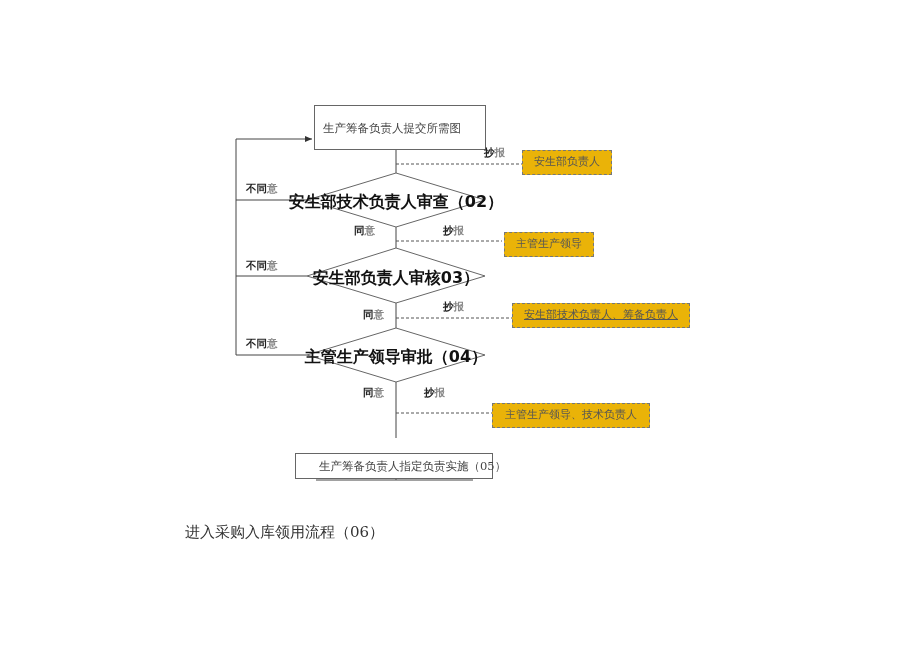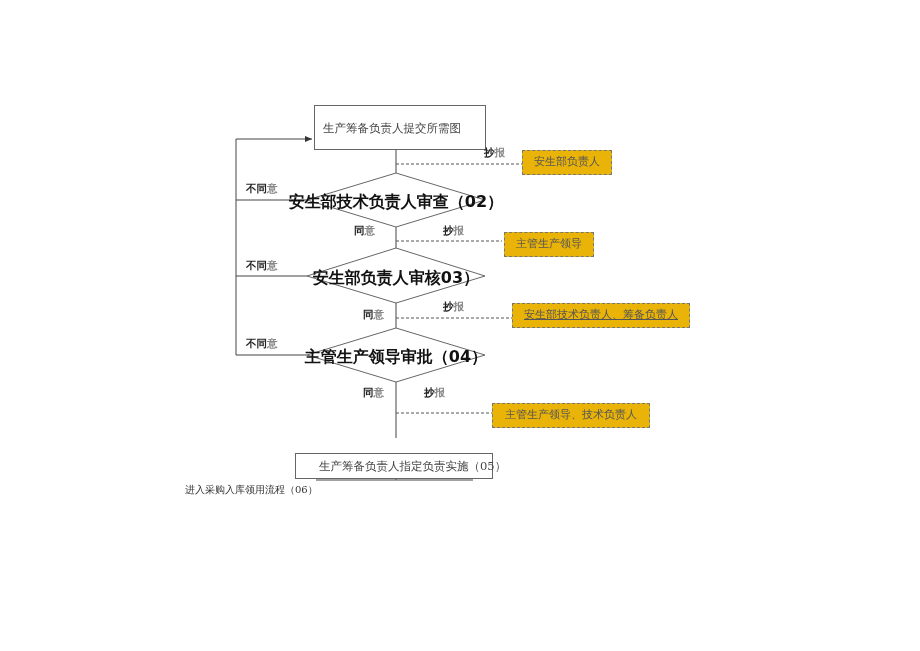--- a/index.html
+++ b/index.html
@@ -9,21 +9,21 @@
     .box { position: absolute; border: 1px solid #666; background: #fff; box-sizing: border-box;
            font-size: 11.5px; color: #444; padding: 3px 6px; line-height: 19px; }
     .cc { position: absolute; border: 1px dashed #777; background: #eab308; box-sizing: border-box;
           font-size: 11px; color: #555; text-align: center; white-space: nowrap; line-height: 22px; }
     .dtext { position: absolute; font-family: "DejaVu Sans", "Liberation Sans", sans-serif;
              font-weight: bold; font-size: 16px; color: #111; text-align: center; white-space: nowrap;
              transform: translateX(-50%); }
     .lbl { position: absolute; font-family: "DejaVu Sans", "Liberation Sans", sans-serif;
            font-weight: bold; font-size: 10.5px; color: #222; white-space: nowrap; }
     .lbl .fade { color: #888; }
-    .end { position: absolute; font-size: 10px; color: #333; white-space: nowrap; }
+    .end { position: absolute; font-size: 15px; color: #333; white-space: nowrap; margin-top: 40px; }
   </style>
 </head>
 <body>
 
 <svg class="lines" viewBox="0 0 920 651">
   <defs>
     <marker id="arr" markerWidth="8" markerHeight="8" refX="7" refY="4" orient="auto">
       <path d="M0,1 L7,4 L0,7 z" fill="#333"></path>
     </marker>
   </defs>

